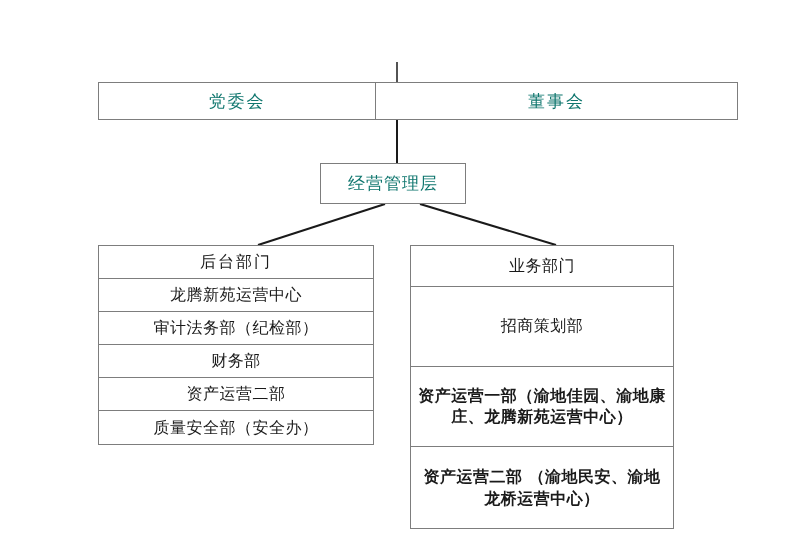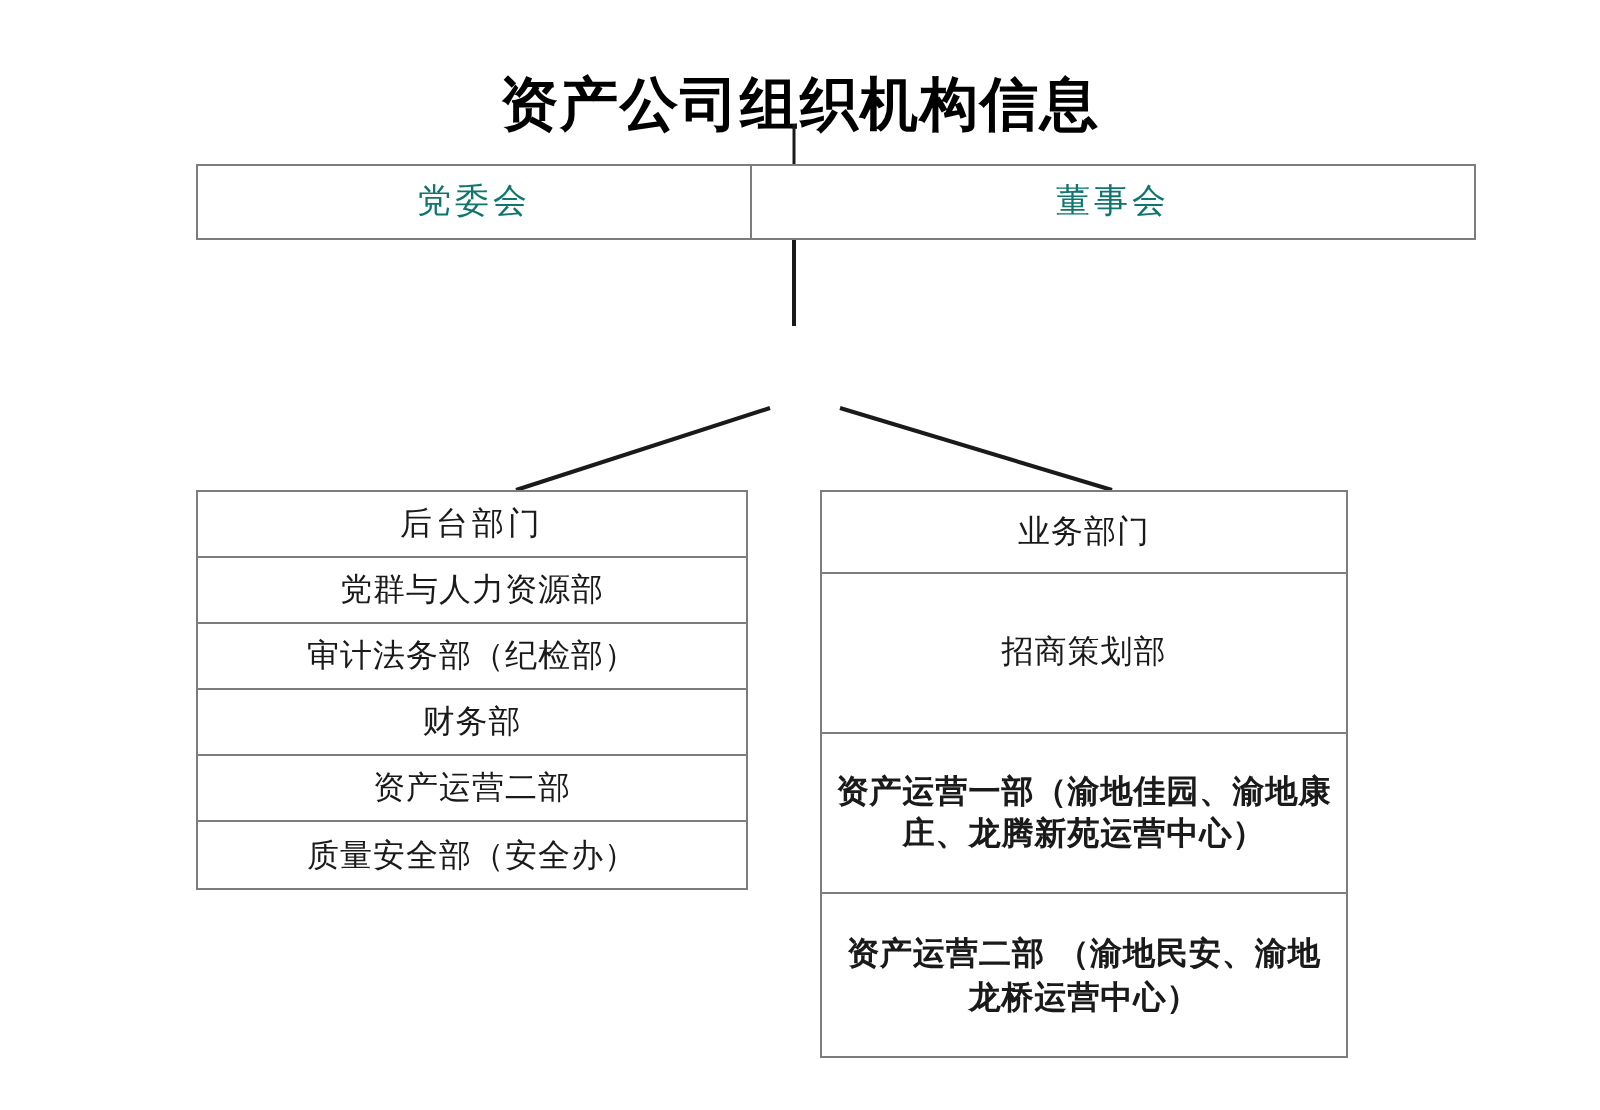--- a/index.html
+++ b/index.html
@@ -126,42 +126,42 @@
     width: 800px;
     height: 555px;
     pointer-events: none;
   }
 </style>
 </head>
 <body>
 
 <div id="chart-root">
 
-  <div class="chart-title">资产公司组织机构信息</div>
 
   <svg id="connectors" viewBox="0 0 800 555" width="800" height="555">
 
     <line x1="397" y1="62" x2="397" y2="82" stroke="#1a1a1a" stroke-width="1.5"></line>
 
     <line x1="397" y1="120" x2="397" y2="163" stroke="#1a1a1a" stroke-width="2"></line>
 
     <line x1="385" y1="204" x2="258" y2="245" stroke="#1a1a1a" stroke-width="2"></line>
 
     <line x1="420" y1="204" x2="556" y2="245" stroke="#1a1a1a" stroke-width="2"></line>
   </svg>
 
   <div id="top-row" class="node-box">
     <div class="top-cell left">党委会</div>
     <div class="top-cell right">董事会</div>
   </div>
 
+  <div id="mgmt-box" class="node-box">经营管理层</div>
 
   <div id="left-table" class="col-table">
     <div class="row-cell col-header">后台部门</div>
-    <div class="row-cell">党群与人力资源部</div>
+    <div class="row-cell">龙腾新苑运营中心</div>
     <div class="row-cell">审计法务部（纪检部）</div>
     <div class="row-cell">财务部</div>
     <div class="row-cell">资产运营二部</div>
     <div class="row-cell">质量安全部（安全办）</div>
   </div>
 
   <div id="right-table" class="col-table">
     <div class="row-cell col-header r-h">业务部门</div>
     <div class="row-cell r-big">招商策划部</div>
     <div class="row-cell r-two">资产运营一部（渝地佳园、渝地康庄、龙腾新苑运营中心）</div>

